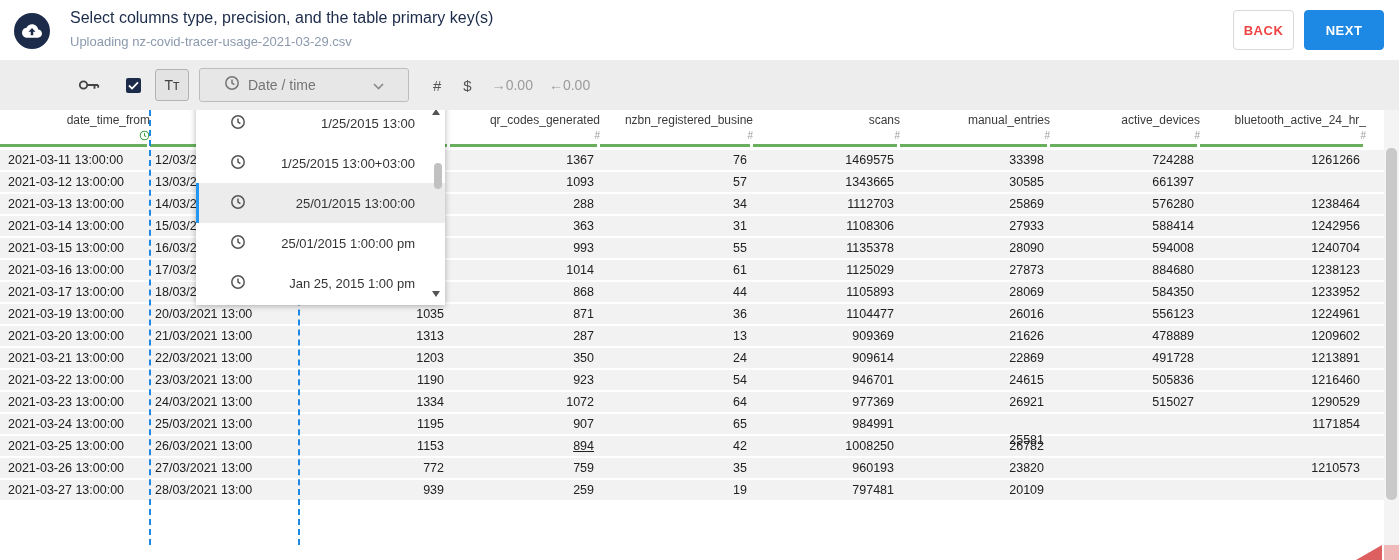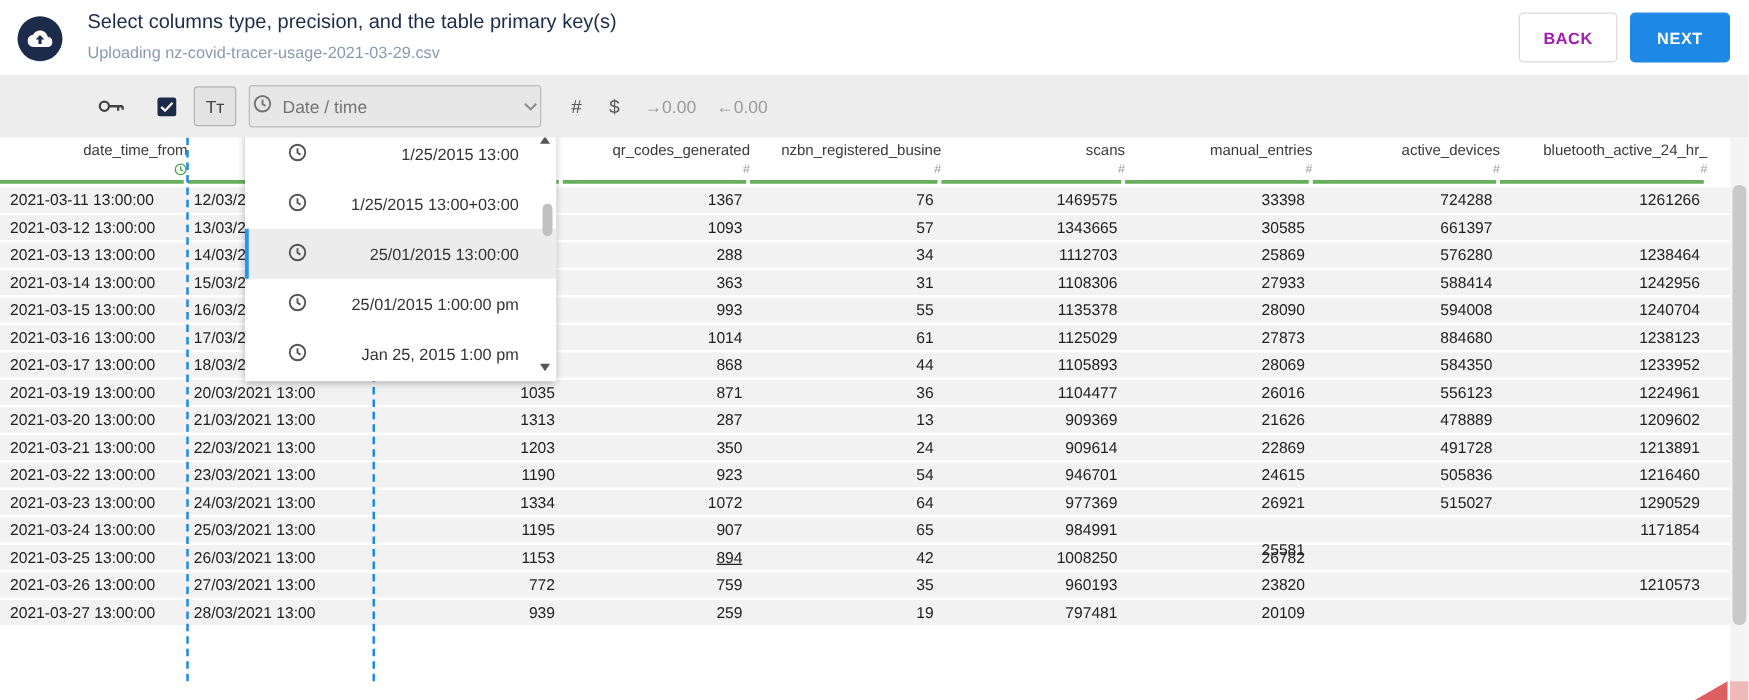--- a/index.html
+++ b/index.html
@@ -12,41 +12,41 @@
   
   .top-header { position:absolute; top:0; left:0; right:0; height:60px; background:#fff; z-index:10; }
   .upload-badge {
     position:absolute; left:14px; top:13px; width:36px; height:36px; border-radius:50%;
     background:#1d2b4a; display:flex; align-items:center; justify-content:center;
   }
   .page-title { position:absolute; left:70px; top:9px; font-size:16px; color:#1c2b4a; }
   .page-subtitle { position:absolute; left:70px; top:34px; font-size:13px; color:#8b99ad; }
   .btn { position:absolute; top:10px; height:40px; border-radius:4px; font-size:13px; font-weight:bold;
          letter-spacing:.5px; display:flex; align-items:center; justify-content:center; cursor:pointer; }
-  .btn-back { right:105px; width:79px; background:#fff; border:1px solid #d9d9d9; color:#a21caf; }
+  .btn-back { right:105px; width:61px; background:#fff; border:1px solid #d9d9d9; color:#ef4444; }
   .btn-next { right:15px; width:80px; background:#1e88e5; border:1px solid #1e88e5; color:#fff; }
 
   
   .toolbar {
     position:absolute; top:60px; left:0; right:0; height:50px; background:#ededed;
     display:flex; align-items:center; z-index:9;
   }
   .tb-key { margin-left:78px; display:flex; align-items:center; }
   .tb-check {
     margin-left:26px; width:15px; height:15px; background:#1d2b4a; border-radius:2px;
     display:flex; align-items:center; justify-content:center;
   }
   .tb-text-type {
     margin-left:14px; width:34px; height:32px; background:#e3e3e3; border:1px solid #b3b3b3;
     border-radius:3px; display:flex; align-items:center; justify-content:center;
     font-size:14px; color:#444;
   }
   .type-trigger {
-    margin-left:10px; width:234px; height:34px; background:#e7e7e7; border:1px solid #bdbdbd;
-    border-radius:3px; display:flex; align-items:center; padding:0 2px; cursor:pointer;
+    margin-left:10px; width:210px; height:34px; background:#e7e7e7; border:1px solid #bdbdbd;
+    border-radius:3px; display:flex; align-items:center; padding:0 24px; cursor:pointer;
   }
   .type-trigger .label { margin-left:8px; font-size:14px; color:#757575; }
   .type-trigger .chev { margin-left:auto; }
   .tb-num  { margin-left:24px; font-size:15px; color:#555; }
   .tb-cur  { margin-left:22px; font-size:15px; color:#555; }
   .tb-prec { margin-left:20px; font-size:14px; color:#9a9a9a; }
   .tb-prec2{ margin-left:16px; font-size:14px; color:#9a9a9a; }
 
   
   .thead { position:absolute; top:110px; left:0; height:40px; display:flex; background:#fff; z-index:1; }

